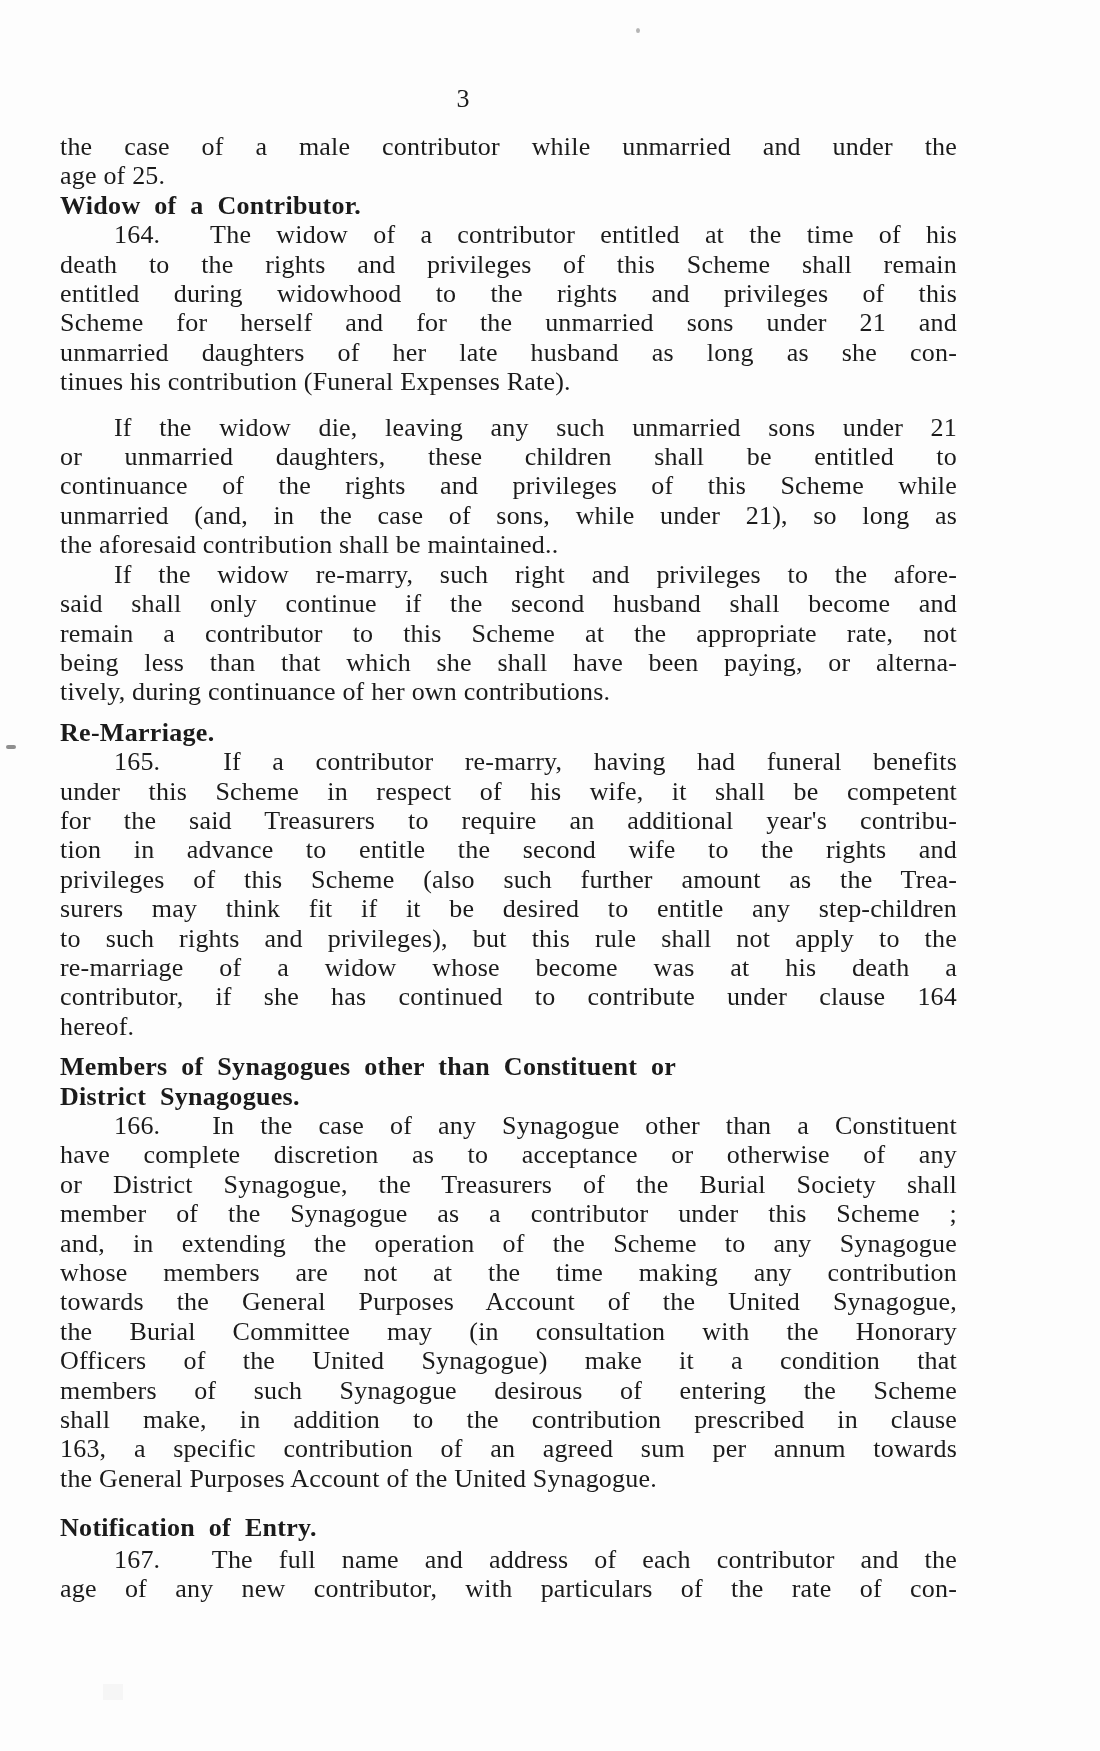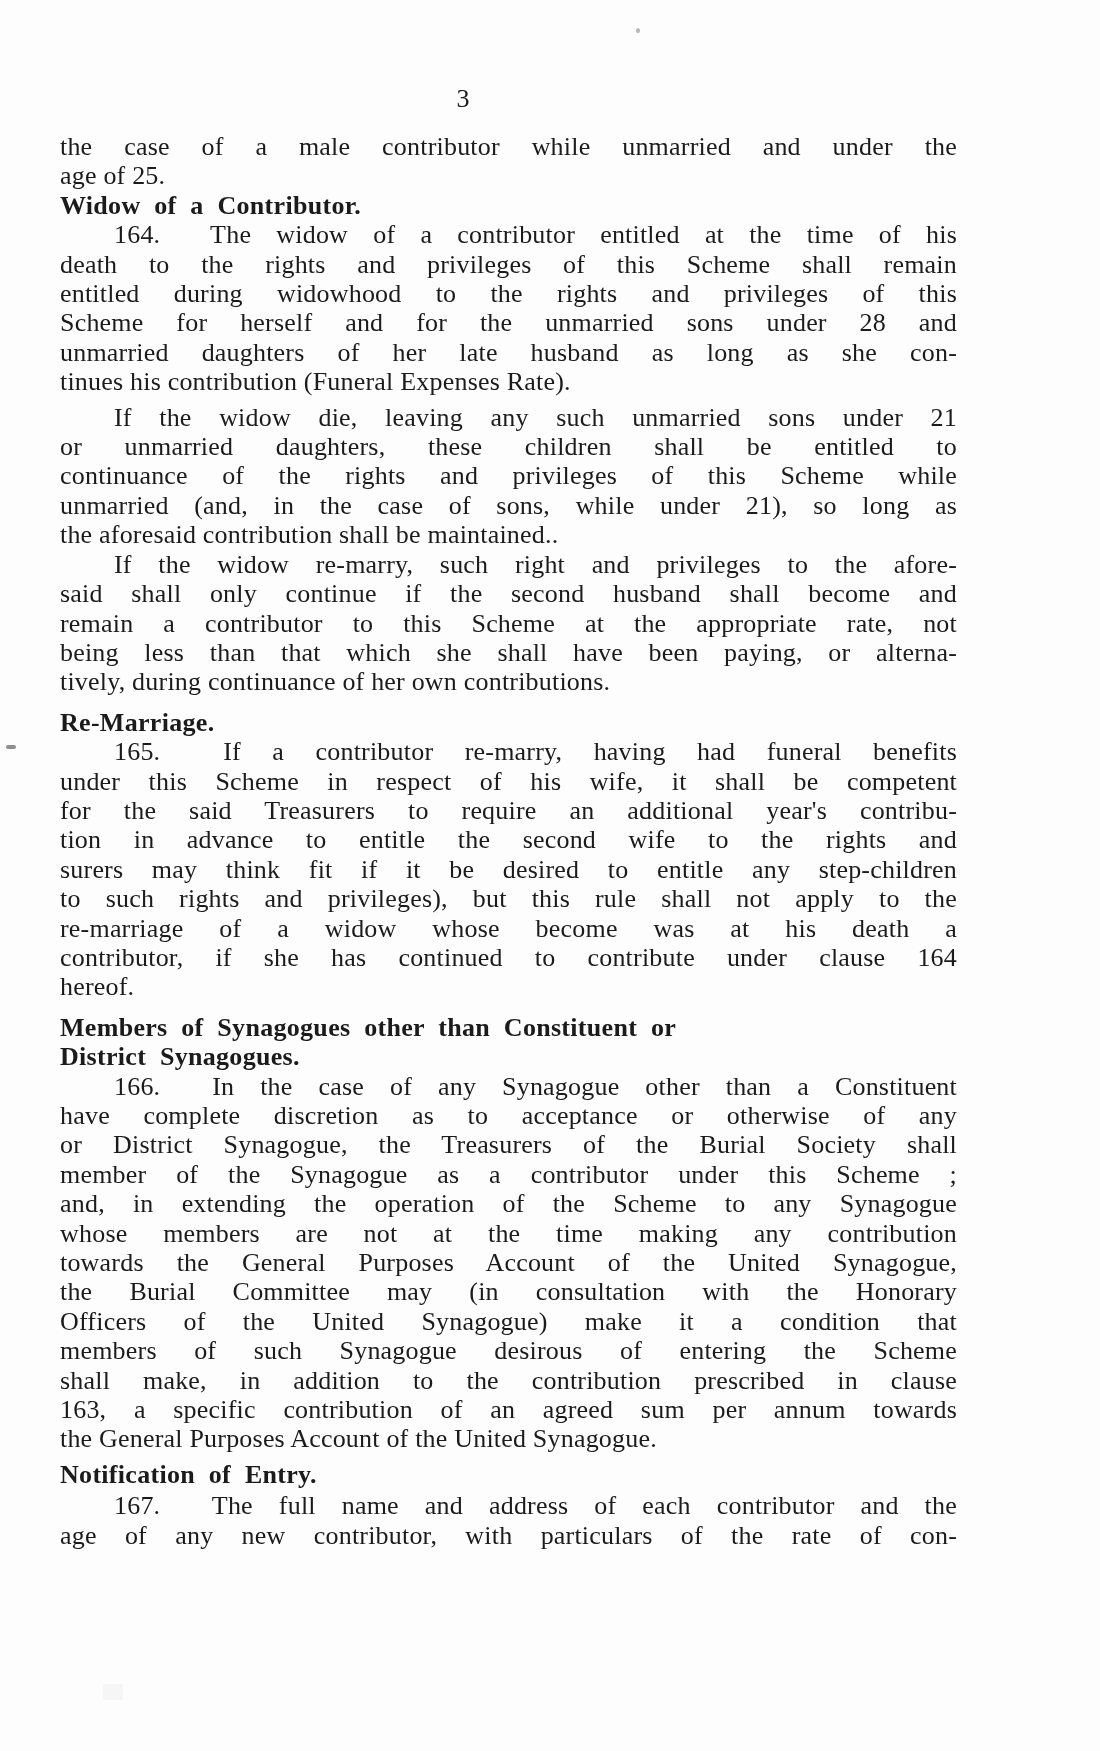--- a/index.html
+++ b/index.html
@@ -67,25 +67,25 @@
         <div class="line j">the case of a male contributor while unmarried and under the</div>
         <div class="line">age of 25.</div>
       </div>
       <div class="heading">
         <div class="line">Widow of a Contributor.</div>
       </div>
       <div class="para">
         <div class="line j ind">164.&nbsp; The widow of a contributor entitled at the time of his</div>
         <div class="line j">death to the rights and privileges of this Scheme shall remain</div>
         <div class="line j">entitled during widowhood to the rights and privileges of this</div>
-        <div class="line j">Scheme for herself and for the unmarried sons under 28 and</div>
+        <div class="line j">Scheme for herself and for the unmarried sons under 21 and</div>
         <div class="line j">unmarried daughters of her late husband as long as she con-</div>
         <div class="line">tinues his contribution (Funeral Expenses Rate).</div>
       </div>
-      <div class="para" style="margin-top: 6px;">
+      <div class="para" style="margin-top: 16px;">
         <div class="line j ind">If the widow die, leaving any such unmarried sons under 21</div>
         <div class="line j">or unmarried daughters, these children shall be entitled to</div>
         <div class="line j">continuance of the rights and privileges of this Scheme while</div>
         <div class="line j">unmarried (and, in the case of sons, while under 21), so long as</div>
         <div class="line">the aforesaid contribution shall be maintained..</div>
       </div>
       <div class="para">
         <div class="line j ind">If the widow re-marry, such right and privileges to the afore-</div>
         <div class="line j">said shall only continue if the second husband shall become and</div>
         <div class="line j">remain a contributor to this Scheme at the appropriate rate, not</div>
@@ -93,20 +93,21 @@
         <div class="line">tively, during continuance of her own contributions.</div>
       </div>
       <div class="heading" style="margin-top: 11px;">
         <div class="line">Re-Marriage.</div>
       </div>
       <div class="para">
         <div class="line j ind">165.&nbsp; If a contributor re-marry, having had funeral benefits</div>
         <div class="line j">under this Scheme in respect of his wife, it shall be competent</div>
         <div class="line j">for the said Treasurers to require an additional year's contribu-</div>
         <div class="line j">tion in advance to entitle the second wife to the rights and</div>
+        <div class="line j">privileges of this Scheme (also such further amount as the Trea-</div>
         <div class="line j">surers may think fit if it be desired to entitle any step-children</div>
         <div class="line j">to such rights and privileges), but this rule shall not apply to the</div>
         <div class="line j">re-marriage of a widow whose become was at his death a</div>
         <div class="line j">contributor, if she has continued to contribute under clause 164</div>
         <div class="line">hereof.</div>
       </div>
       <div class="heading" style="margin-top: 11px;">
         <div class="line">Members of Synagogues other than Constituent or</div>
         <div class="line">District Synagogues.</div>
       </div>
@@ -118,21 +119,21 @@
         <div class="line j">and, in extending the operation of the Scheme to any Synagogue</div>
         <div class="line j">whose members are not at the time making any contribution</div>
         <div class="line j">towards the General Purposes Account of the United Synagogue,</div>
         <div class="line j">the Burial Committee may (in consultation with the Honorary</div>
         <div class="line j">Officers of the United Synagogue) make it a condition that</div>
         <div class="line j">members of such Synagogue desirous of entering the Scheme</div>
         <div class="line j">shall make, in addition to the contribution prescribed in clause</div>
         <div class="line j">163, a specific contribution of an agreed sum per annum towards</div>
         <div class="line">the General Purposes Account of the United Synagogue.</div>
       </div>
-      <div class="heading" style="margin-top: 6px;">
+      <div class="heading" style="margin-top: 20px;">
         <div class="line">Notification of Entry.</div>
       </div>
       <div class="para" style="margin-top: 2px;">
         <div class="line j ind">167.&nbsp; The full name and address of each contributor and the</div>
         <div class="line j">age of any new contributor, with particulars of the rate of con-</div>
       </div>
     </div>
 
   <div class="speck top-dot"></div>
   <div class="speck left-dash"></div>

